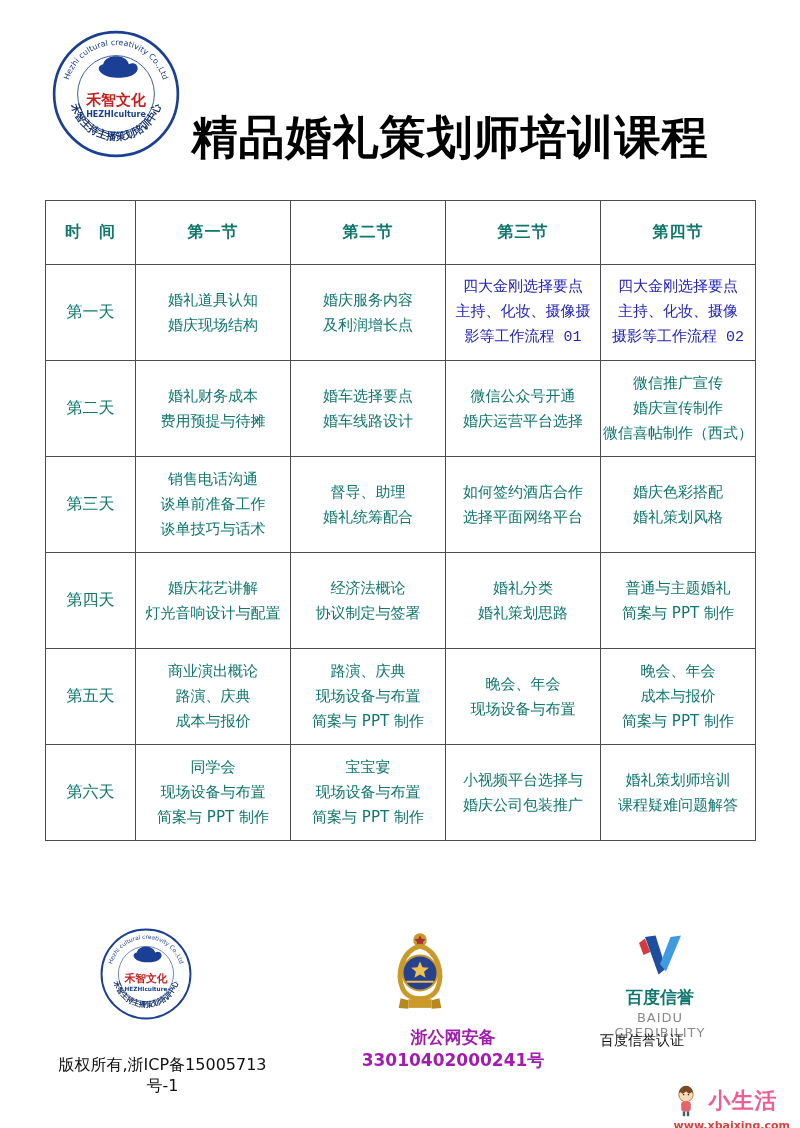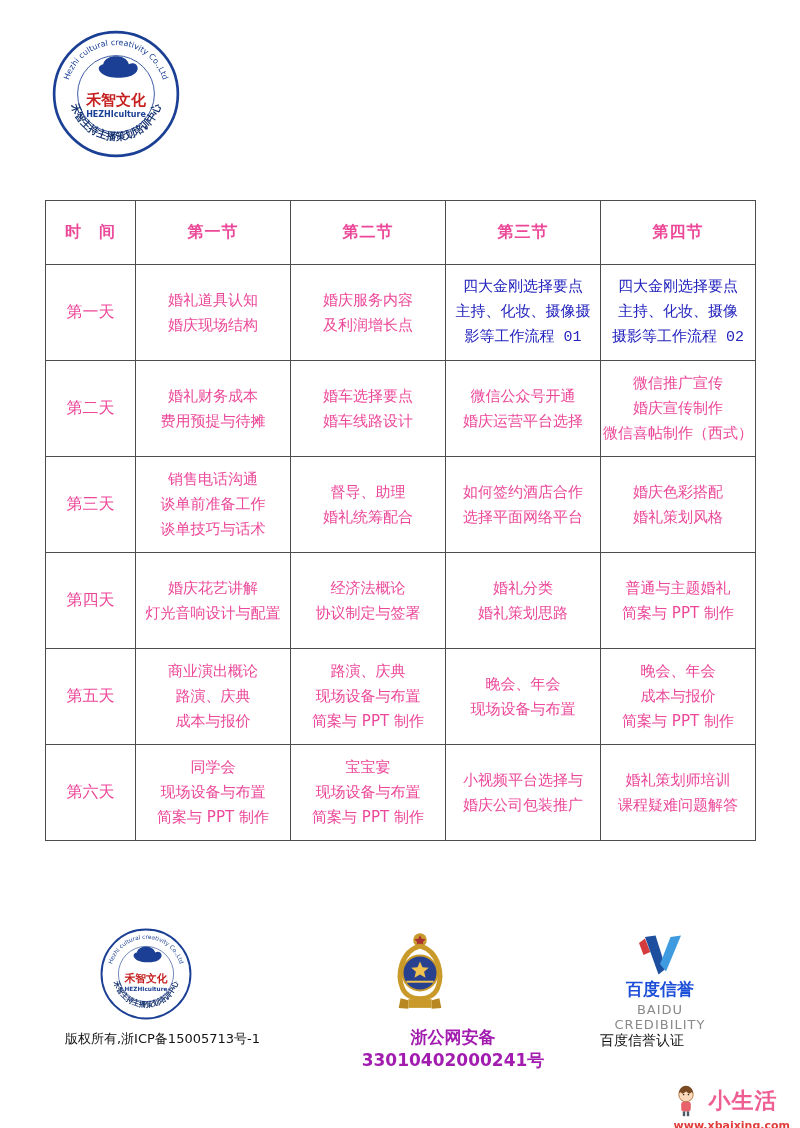--- a/index.html
+++ b/index.html
@@ -6,38 +6,38 @@
   body{font-family:"DejaVu Sans","Liberation Sans",sans-serif;}
   .page{position:relative;width:800px;height:1128px;background:#ffffff;overflow:hidden;margin:0 auto;}
 
   
   .logo-top{position:absolute;left:52px;top:30px;width:128px;height:128px;}
   .page-title{position:absolute;left:160px;top:80px;width:580px;text-align:center;
     font-size:46px;font-weight:900;color:#000;letter-spacing:1px;line-height:52px;}
 
   
   .course-table{position:absolute;left:45px;top:200px;border-collapse:collapse;table-layout:fixed;}
-  .course-table th,.course-table td{border:1px solid #4d4d4d;text-align:center;vertical-align:middle;color:#ec4899;padding:2px;}
+  .course-table th,.course-table td{border:1px solid #4d4d4d;text-align:center;vertical-align:middle;color:#0f766e;padding:2px;}
   .course-table thead tr{height:64px;}
   .course-table tbody tr{height:96px;}
   .course-table th{font-size:16px;font-weight:bold;letter-spacing:1px;}
   td.day{font-size:16px;}
   td.cell{font-size:15px;line-height:25px;white-space:pre-line;}
   td.blue{color:#2323be;font-family:Liberation Mono, monospace;}
 
   
   .logo-bottom{position:absolute;left:100px;top:928px;width:92px;height:92px;}
   .police-badge{position:absolute;left:389px;top:930px;width:62px;height:86px;}
   .baidu-block{position:absolute;left:612px;top:934px;width:96px;text-align:center;}
   .baidu-block svg{width:48px;height:42px;display:block;margin:0 auto;}
-  .baidu-name{font-size:17px;font-weight:bold;color:#1d4ed8;margin-top:2px;}
+  .baidu-name{font-size:17px;font-weight:bold;color:#0f766e;margin-top:10px;}
   .baidu-sub{font-size:13px;color:#8a8a8a;letter-spacing:1px;margin-top:1px;}
 
   
-  .copyright{position:absolute;left:55px;top:1030px;width:215px;text-align:center;font-size:13px;color:#111;}
+  .copyright{position:absolute;left:55px;top:1055px;width:215px;text-align:center;font-size:16px;color:#111;}
   .security{position:absolute;left:305px;top:1026px;width:230px;text-align:center;font-size:17px;font-weight:bold;color:#a21caf;margin-left:33px;}
   .baidu-cert{position:absolute;left:600px;top:1032px;width:120px;text-align:left;font-size:14px;color:#111;}
 
   
   .watermark{position:absolute;right:10px;top:1084px;}
   .wm-row{display:flex;align-items:center;gap:11px;}
   .wm-row svg{width:24px;height:34px;}
   .wm-name{color:#ef5e93;font-size:22px;font-weight:bold;letter-spacing:1px;}
   .wm-url{color:#e23c3c;font-size:11px;font-weight:bold;text-align:center;margin-top:1px;}
 </style>
@@ -53,20 +53,21 @@
       <path id="arcTopA" d="M 14,60 A 46,46 0 0 1 106,60" fill="none"></path>
       <path id="arcBotA" d="M 17,60 A 43,43 0 0 0 103,60" fill="none"></path>
     </defs>
     <text font-size="7.5" fill="#1a3f94" text-anchor="middle"><textPath href="#arcTopA" startOffset="50%">Hezhi cultural creativity Co.,Ltd</textPath></text>
     <text font-size="9.5" font-weight="bold" fill="#13306e" text-anchor="middle"><textPath href="#arcBotA" startOffset="50%">禾智主持主播策划培训中心</textPath></text>
     <path d="M48,32 C50,22 70,22 72,32 C80,28 84,38 76,42 C70,46 52,46 46,40 C42,36 44,33 48,32 Z" fill="#1a3f94"></path>
     <text x="60" y="70" text-anchor="middle" font-size="14" font-weight="bold" fill="#c51f1f">禾智文化</text>
     <text x="60" y="82" text-anchor="middle" font-size="7.5" font-weight="bold" fill="#1a3f94">HEZHIculture</text>
   </svg>
 
+  <h1 class="page-title">精品婚礼策划师培训课程</h1>
 
   <table class="course-table">
     <colgroup>
       <col style="width:90px">
         <col style="width:155px">
         <col style="width:155px">
         <col style="width:155px">
         <col style="width:155px">
     </colgroup>
     <thead>

